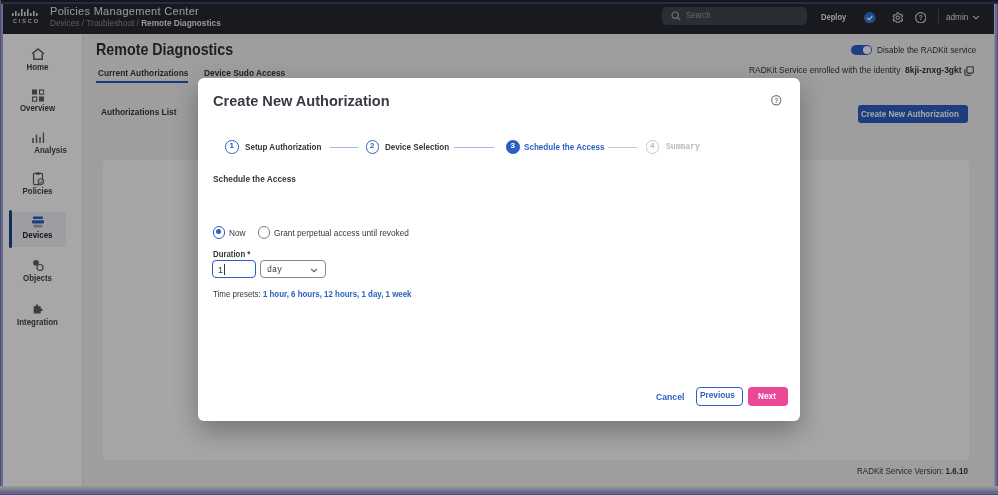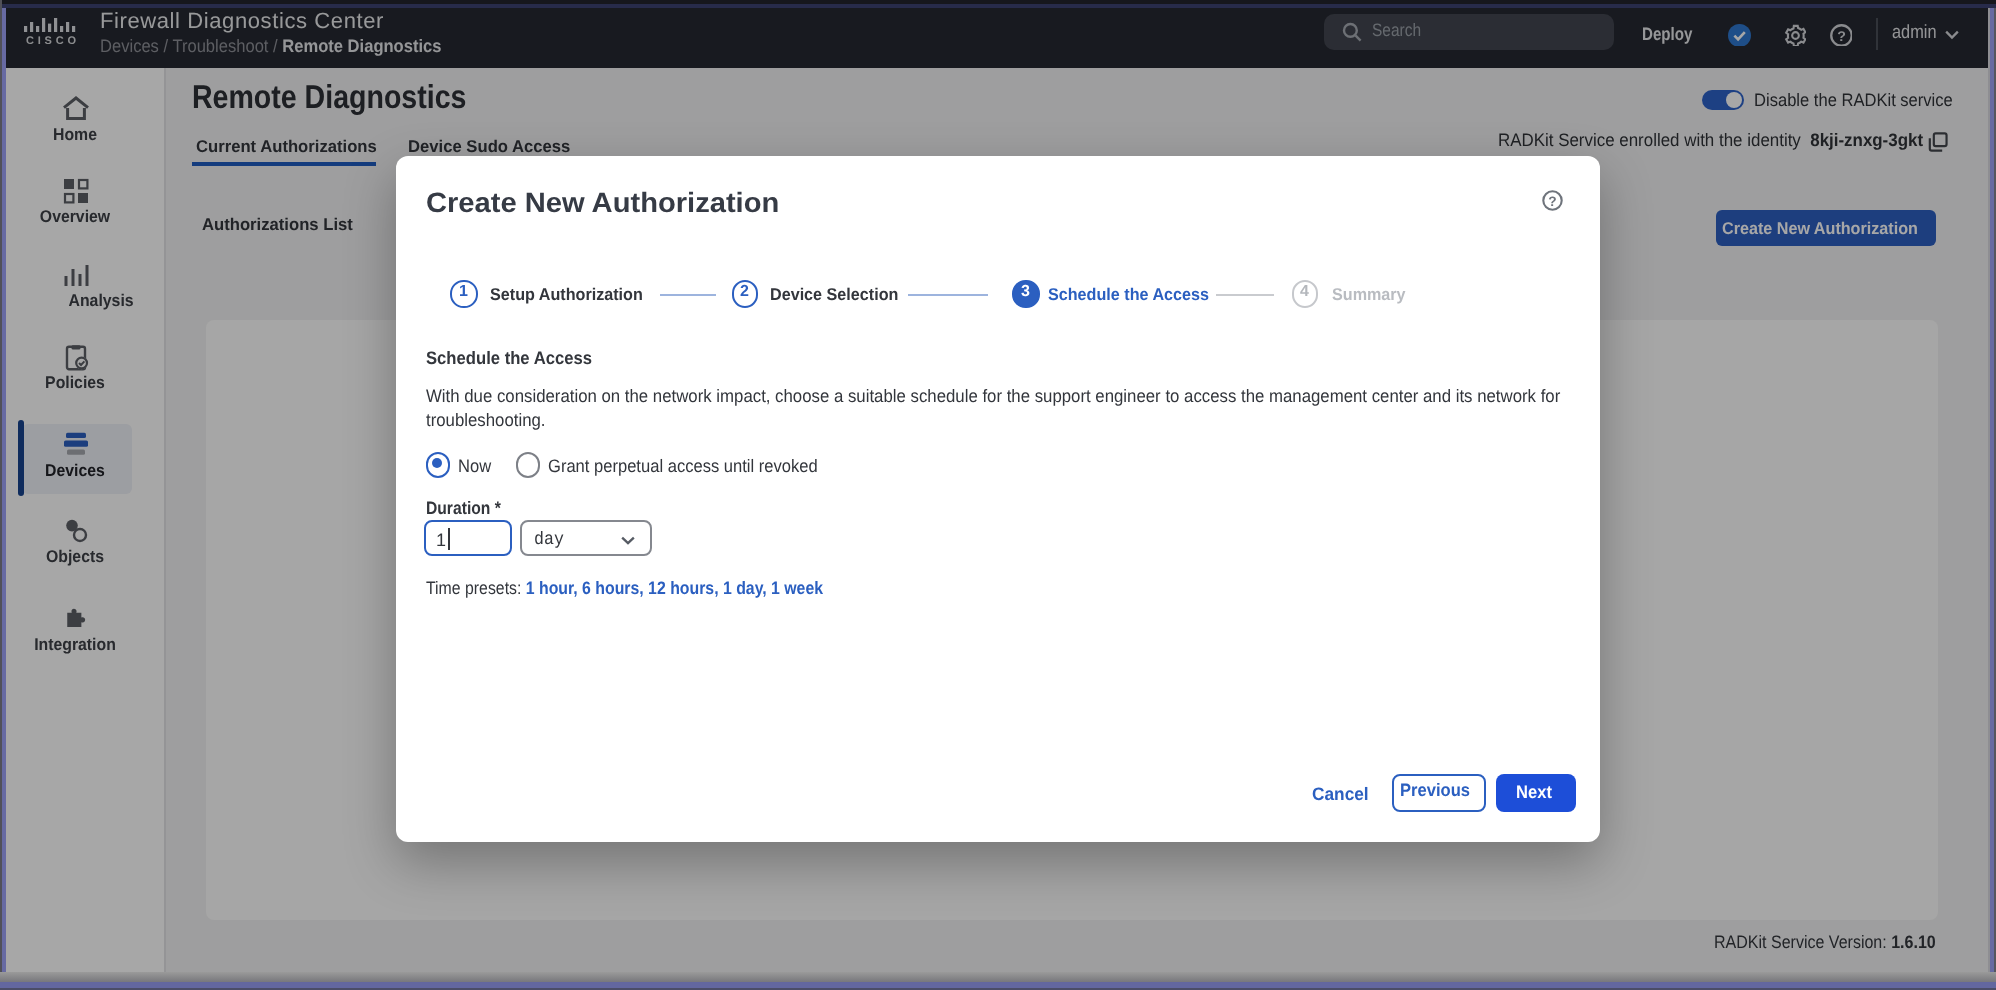--- a/index.html
+++ b/index.html
@@ -58,21 +58,21 @@
         <rect x="6" y="4" width="1.6" height="3"></rect>
         <rect x="9" y="0" width="1.6" height="7"></rect>
         <rect x="12" y="2.8" width="1.6" height="4.2"></rect>
         <rect x="15" y="0" width="1.6" height="7"></rect>
         <rect x="18" y="4" width="1.6" height="3"></rect>
         <rect x="21" y="2" width="1.6" height="5"></rect>
         <rect x="24" y="4" width="1.6" height="3"></rect>
       </g>
     </svg>
     <div class="abs" style="left:13px;top:17.5px;color:#d6d8db;font-size:5.5px;font-weight:bold;letter-spacing:1.9px;">CISCO</div>
-    <div class="title">Firewall Diagnostics Center</div>
+    <div class="title">Policies Management Center</div>
     <div class="crumb"><span class="cx" style="transform:scaleX(.92)">Devices / Troubleshoot / <b>Remote Diagnostics</b></span></div>
 
     <div class="srch">
       <svg class="abs" style="left:9px;top:4px" width="10" height="10" viewBox="0 0 10 10">
           <circle cx="4.2" cy="4.2" r="3.2" fill="none" stroke="#a7abb3" stroke-width="1.2"></circle>
           <line x1="6.7" y1="6.7" x2="9.3" y2="9.3" stroke="#a7abb3" stroke-width="1.2"></line>
         </svg>
       <span class="cx" style="margin-left:24px;transform:scaleX(.86)">Search</span>
     </div>
     <div class="abs" style="left:821px;top:11.5px;color:#e6e7ea;font-size:9px;font-weight:bold;"><span class="cx" style="transform:scaleX(.84)">Deploy</span></div>
@@ -198,27 +198,23 @@
     <div class="step-c" style="left:27px;top:62px;">1</div>
     <div class="step-t" style="left:47px;"><span class="cx" style="transform:scaleX(.95)">Setup Authorization</span></div>
     <div class="step-line" style="left:131.5px;top:68.5px;width:28.5px;"></div>
     <div class="step-c" style="left:167.5px;top:62px;">2</div>
     <div class="step-t" style="left:187px;"><span class="cx" style="transform:scaleX(.95)">Device Selection</span></div>
     <div class="step-line" style="left:256px;top:68.5px;width:39.5px;"></div>
     <div class="step-c" style="left:308px;top:62px;background:#2b5fc0;color:#fff;">3</div>
     <div class="step-t" style="left:325.5px;color:#2b5fc0;"><span class="cx" style="transform:scaleX(.95)">Schedule the Access</span></div>
     <div class="step-line" style="left:410px;top:68.5px;width:29px;background:#c9cbcf;"></div>
     <div class="step-c" style="left:447.5px;top:62px;border-color:#c6c8cc;color:#b4b7bc;">4</div>
-    <div class="step-t" style="left:467.5px;color:#b9bcc1;"><span class="cx" style="transform:scaleX(.95)">Summary</span></div>
+    <div class="step-t" style="left:467.5px;color:#b9bcc1;font-family:Liberation Mono, monospace;"><span class="cx" style="transform:scaleX(.95)">Summary</span></div>
 
     <div class="mbody abs" style="left:14.5px;top:96px;font-weight:bold;"><span class="cx" style="transform:scaleX(.925)">Schedule the Access</span></div>
-    <div class="mbody abs" style="left:14.5px;top:115px;line-height:11.8px;">
-      <span class="cx" style="transform:scaleX(.933)">With due consideration on the network impact, choose a suitable schedule for the support engineer to access the management center and its network for</span><br>
-      <span class="cx" style="transform:scaleX(.933)">troubleshooting.</span>
-    </div>
 
     <div class="radio" style="left:14.5px;top:148px;border:1.5px solid #2b5fc0;">
         <div class="abs" style="left:2.25px;top:2.25px;width:5px;height:5px;border-radius:50%;background:#2b5fc0;"></div>
       </div>
     <div class="mbody abs" style="left:31px;top:149.5px;"><span class="cx" style="transform:scaleX(.92)">Now</span></div>
     <div class="radio" style="left:59.5px;top:148px;border:1.5px solid #7d8087;"></div>
     <div class="mbody abs" style="left:75.5px;top:149.5px;"><span class="cx" style="transform:scaleX(.92)">Grant perpetual access until revoked</span></div>
 
     <div class="mbody abs" style="left:14.5px;top:170.5px;font-weight:bold;"><span class="cx" style="transform:scaleX(.87)">Duration&nbsp;*</span></div>
     <div class="abs" style="left:14px;top:182px;width:43.6px;height:18px;border:1.5px solid #2b5fc0;border-radius:4px;box-sizing:border-box;background:#fff;">
@@ -229,21 +225,21 @@
       <div class="mbody abs" style="left:6px;top:4px;font-family:Liberation Mono, monospace;"><span class="cx" style="transform:scaleX(.92)">day</span></div>
       <svg class="abs" style="right:7px;top:6.5px" width="8" height="5" viewBox="0 0 9 6">
           <path d="M1 1 L4.5 4.3 L8 1" fill="none" stroke="#565b64" stroke-width="1.4"></path>
         </svg>
     </div>
 
     <div class="mbody abs" style="left:14.5px;top:211px;"><span class="cx" style="transform:scaleX(.88)">Time presets: <b class="blue">1 hour, 6 hours, 12 hours, 1 day, 1 week</b></span></div>
 
     <div class="mbody abs" style="left:458px;top:313.5px;font-weight:bold;color:#2b5fc0;"><span class="cx" style="transform:scaleX(.96)">Cancel</span></div>
     <div class="btn" style="left:498px;top:309px;width:46.5px;height:18.5px;border:1.5px solid #2b5fc0;color:#2b5fc0;line-height:15.5px;background:#fff;"><span class="cx" style="transform:scaleX(.92)">Previous</span></div>
-    <div class="btn" style="left:549.5px;top:309px;width:40px;height:18.5px;background:#1d4ed8;color:#fff;line-height:18.5px;"><span class="cx" style="transform:scaleX(.92)">Next</span></div>
+    <div class="btn" style="left:549.5px;top:309px;width:40px;height:18.5px;background:#ec4899;color:#fff;line-height:18.5px;"><span class="cx" style="transform:scaleX(.92)">Next</span></div>
   </div>
 
   <div class="wb" style="left:0;top:0;width:998px;height:2px;background:#16171d;"></div>
   <div class="wb" style="left:0;top:2px;width:998px;height:2px;background:#272b4a;"></div>
   <div class="wb" style="left:0;top:0;width:1px;height:495px;background:#515159;"></div>
   <div class="wb" style="left:1px;top:4px;width:2px;height:491px;background:#676aa2;"></div>
   <div class="wb" style="left:994px;top:4px;width:1px;height:491px;background:#8e8e92;"></div>
   <div class="wb" style="left:995px;top:4px;width:2px;height:491px;background:#676aa2;"></div>
   <div class="wb" style="left:997px;top:4px;width:1px;height:491px;background:#55565f;"></div>
   <div class="wb" style="left:0;top:486px;width:998px;height:5px;background:linear-gradient(#9a9a9a,#77777c);"></div>

